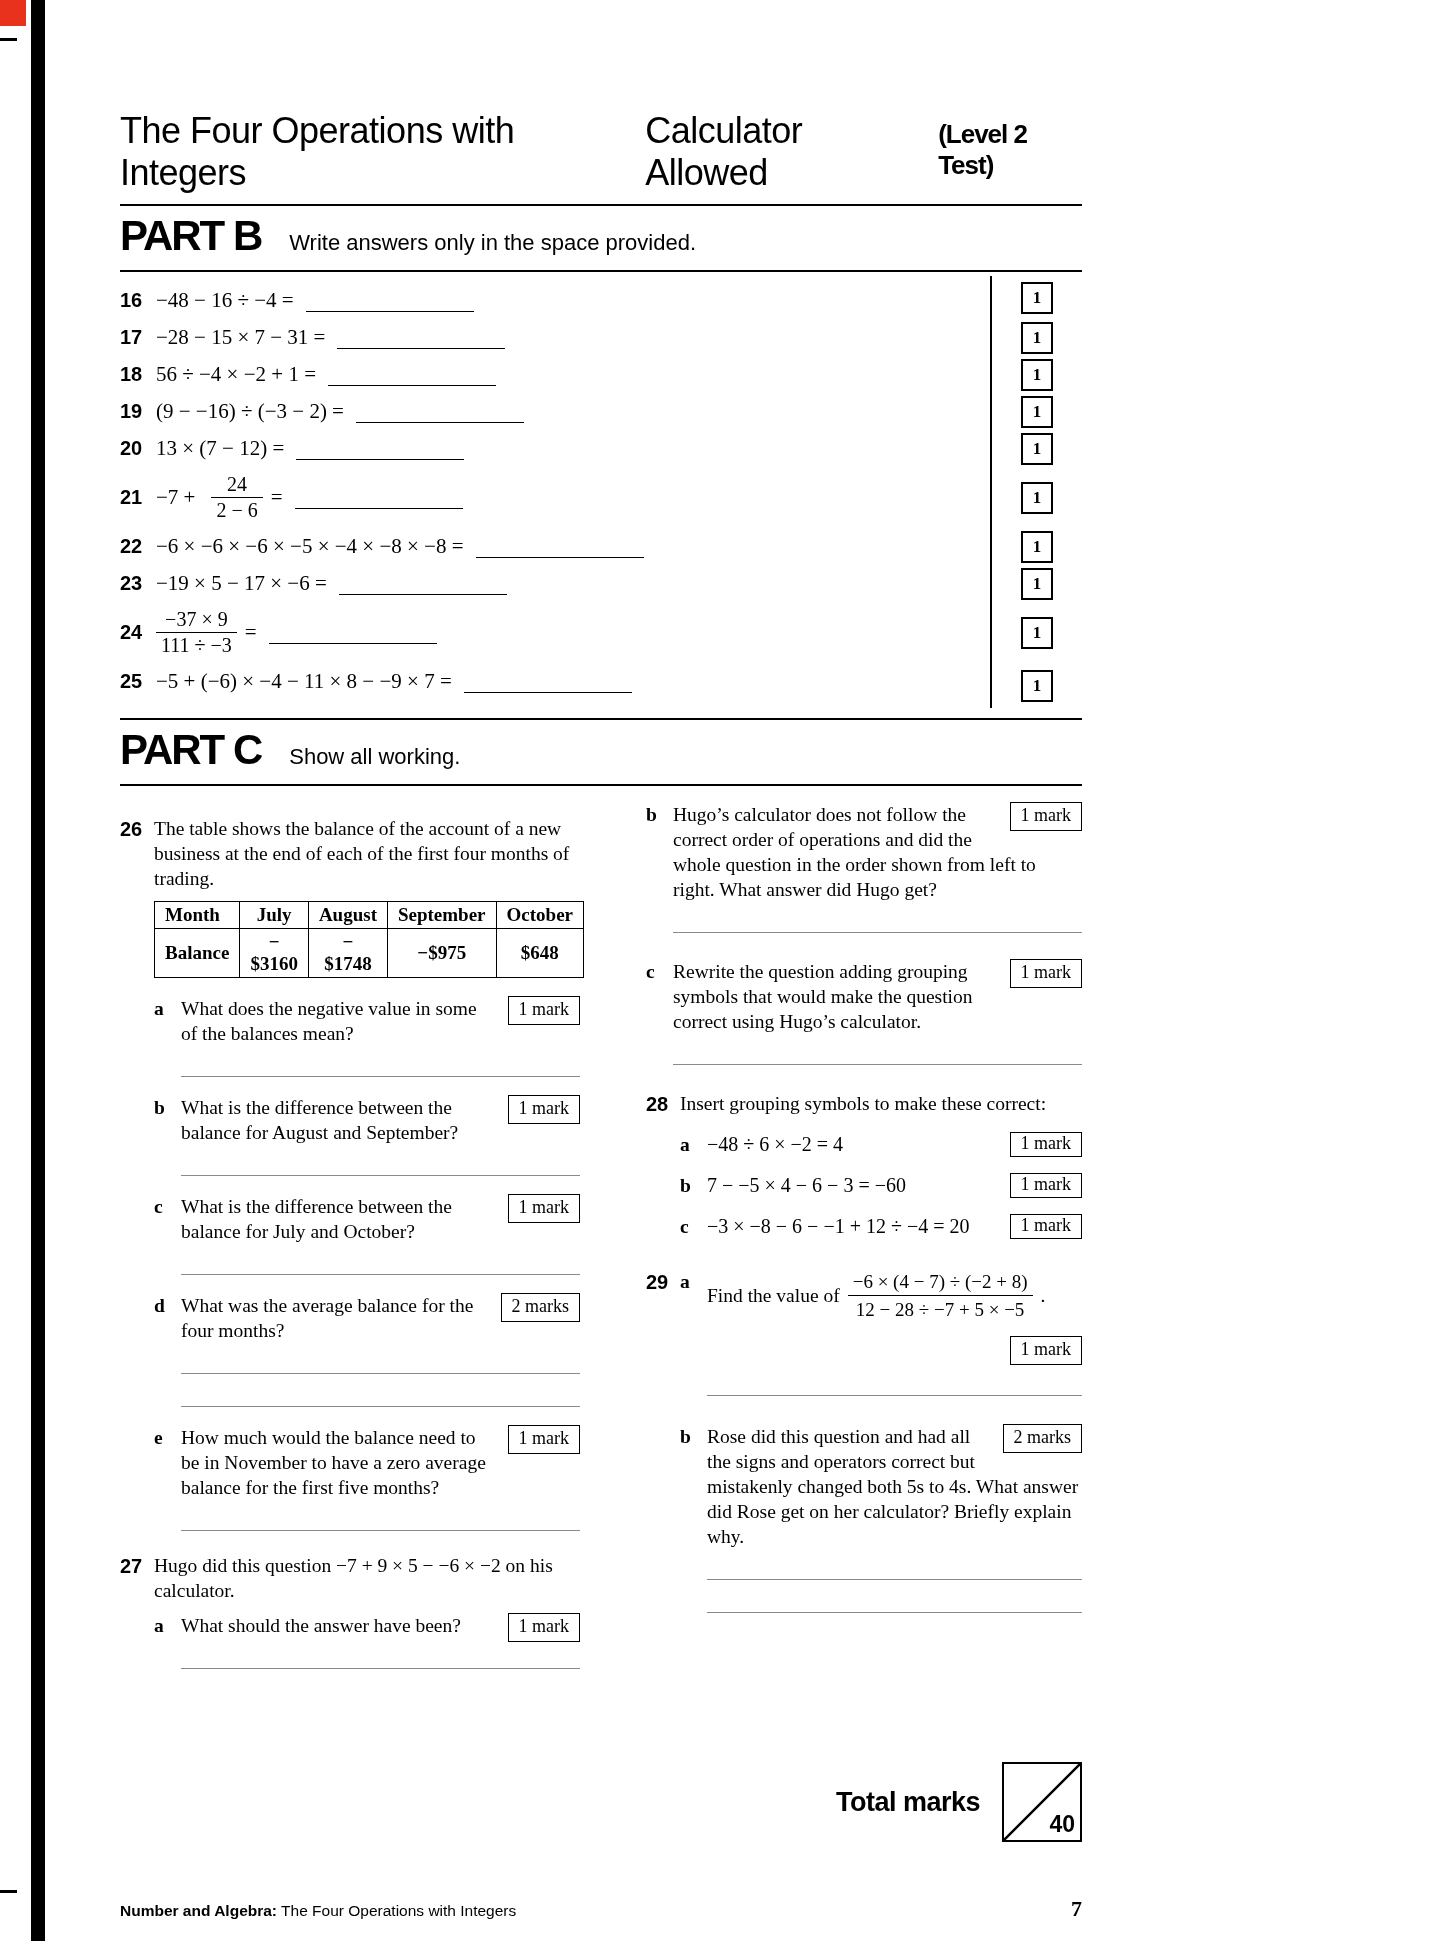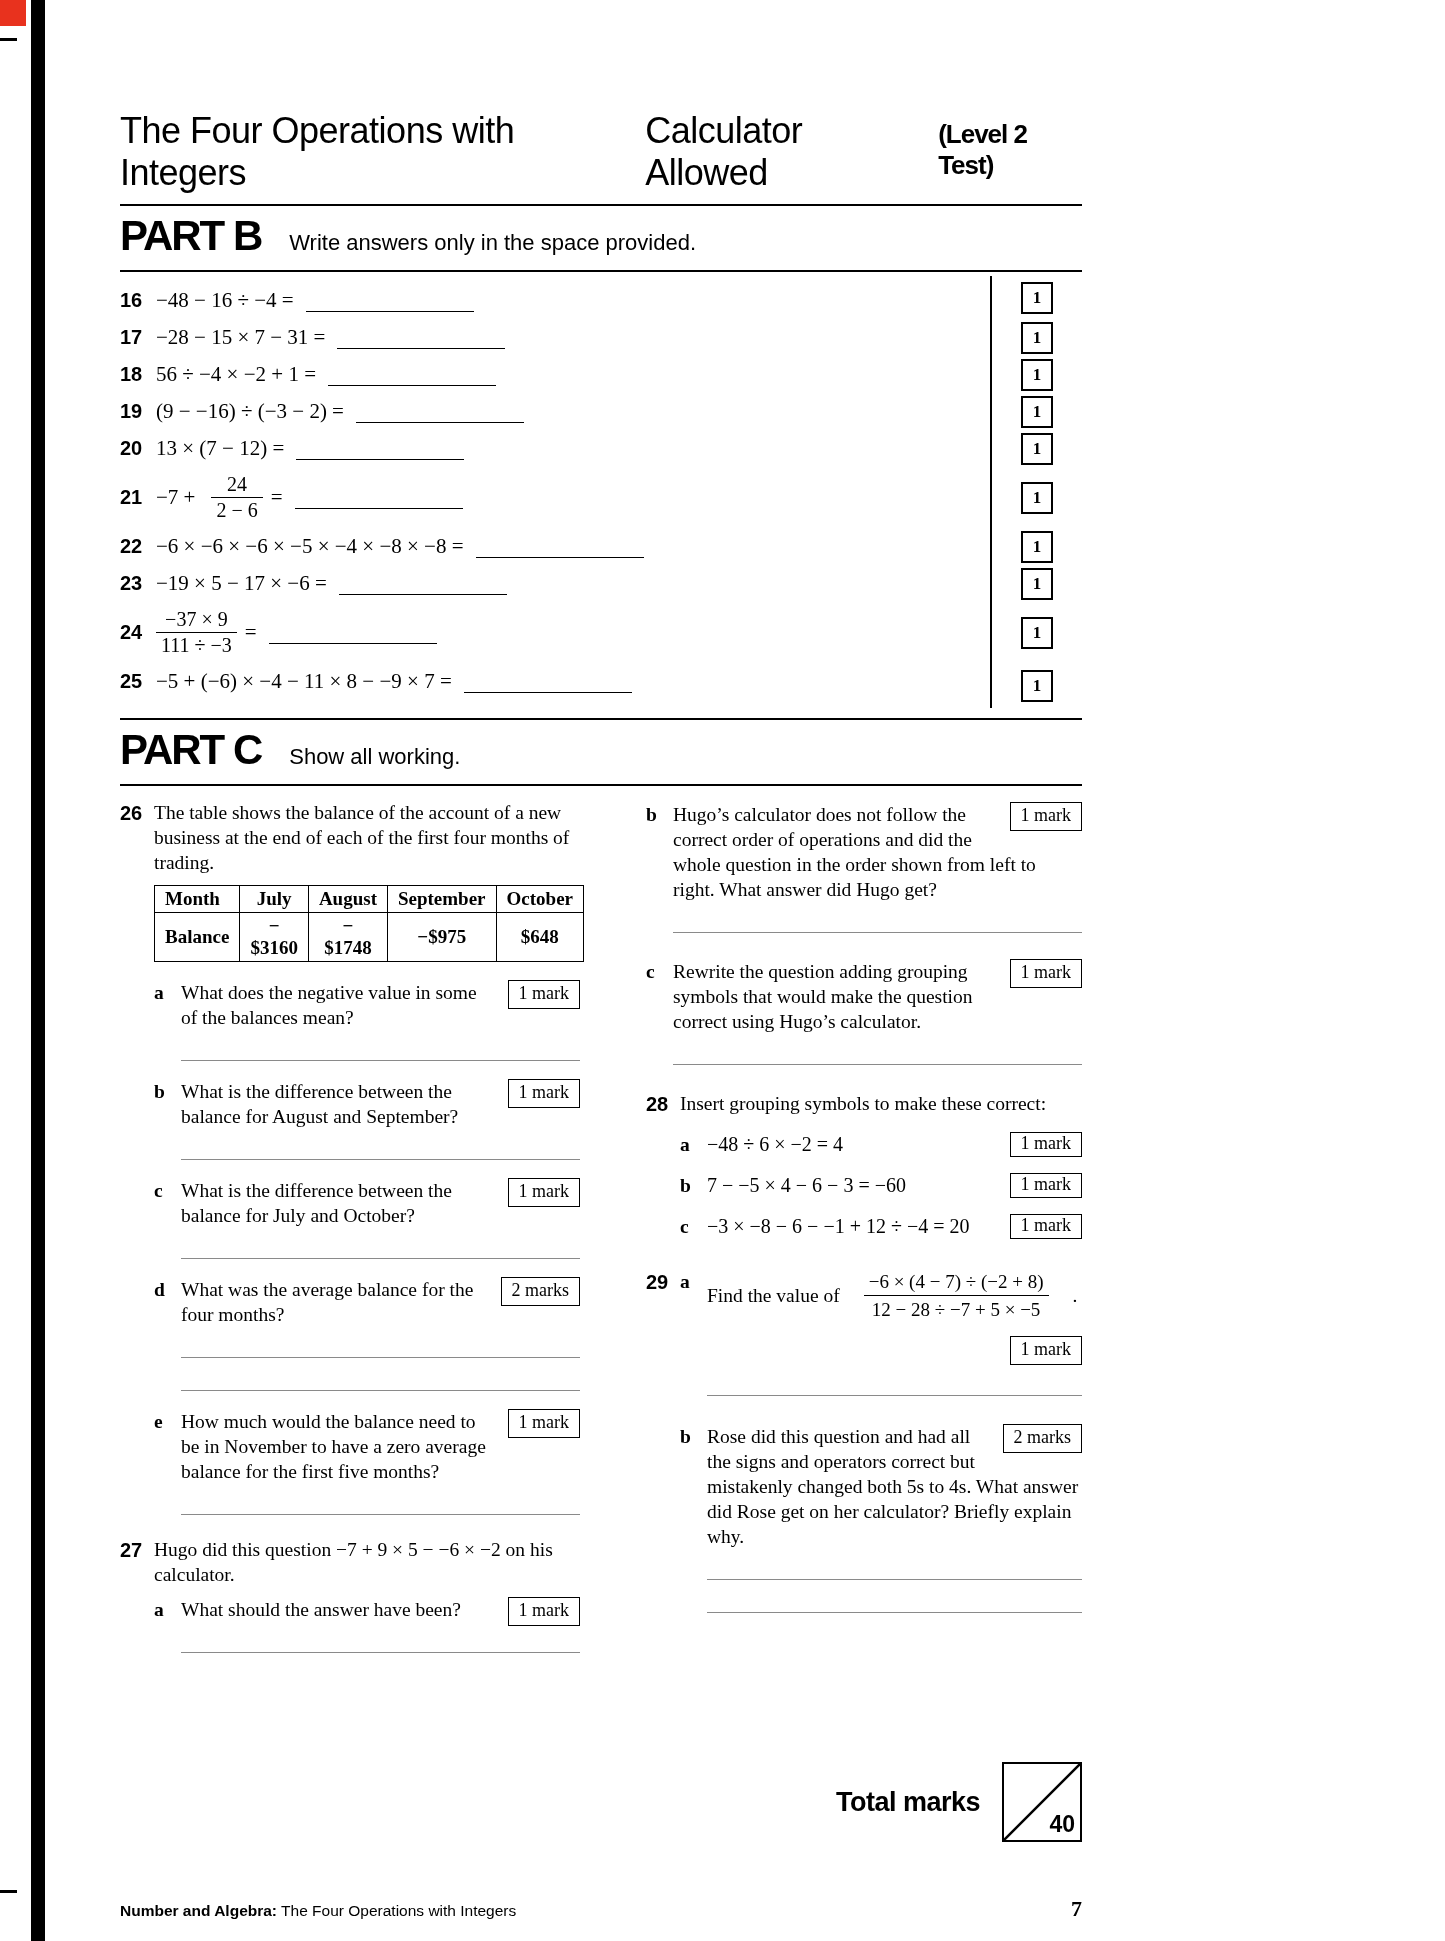--- a/index.html
+++ b/index.html
@@ -42,21 +42,21 @@
   .frac {display:inline-block; vertical-align:middle; text-align:center; margin:0 8px; font-size:20px;}
   .frac .fnum {display:block; border-bottom:1.6px solid #000; padding:0 5px 1px 5px;}
   .frac .fden {display:block; padding:1px 5px 0 5px;text-align:center;}
   .frac.small {font-size:19px;}
 
   
   .partc {display:flex; margin-top:14px; gap:66px;}
   .col-left {width:460px; flex:0 0 460px;}
   .col-right {flex:1;}
 
-  .cq {position:relative; padding-left:34px; margin-top:0;}
+  .cq {position:relative; padding-left:34px; margin-top:16px;}
   .cq .cqnum {position:absolute; left:0; top:2px; font-family:"Liberation Sans", sans-serif; font-weight:bold; font-size:20px;}
   .qtext {margin:0; font-size:19.5px; line-height:25px;}
   .cpart {position:relative; padding-left:27px; margin-top:18px; font-size:19.5px; line-height:25px; min-height:26px;}
   .plabel {position:absolute; left:0; top:0; font-weight:bold;}
   .marktag {float:right; border:1.8px solid #000; padding:0 10px 2px 10px; font-size:18px; margin-left:10px; margin-bottom:4px; white-space:nowrap;}
   .ansrule {border-bottom:1.4px solid #8a8a8a; height:0; margin-top:30px;}
   .ansrule + .ansrule {margin-top:32px;}
 
   table.balance-table {border-collapse:collapse; margin:10px 0 4px 0; font-size:19px;}
   table.balance-table th, table.balance-table td {border:1.6px solid #000; padding:2px 10px; text-align:center; font-weight:bold;}
@@ -351,21 +351,21 @@
           <span class="expr28">−3 × −8 − 6 − −1 + 12 ÷ −4 = 20</span>
           <span class="marktag-inline">1 mark</span>
         </div>
       </div>
 
       <div class="cq" style="margin-top:30px;">
         <span class="cqnum">29</span>
 
         <div class="cpart" style="margin-top:0;">
           <span class="plabel">a</span>
-          <span class="q29line" style="display:inline-flex; align-items:center;gap:16px;">
+          <span class="q29line" style="display:inline-flex; align-items:center;">
             <span class="ptext">Find the value of</span>
             <span class="frac small">
               <span class="fnum">−6 × (4 − 7) ÷ (−2 + 8)</span>
               <span class="fden">12 − 28 ÷ −7 + 5 × −5</span>
             </span>
             <span class="ptext">.</span>
           </span>
           <div class="markrow">
             <span class="marktag-inline">1 mark</span>
           </div>

